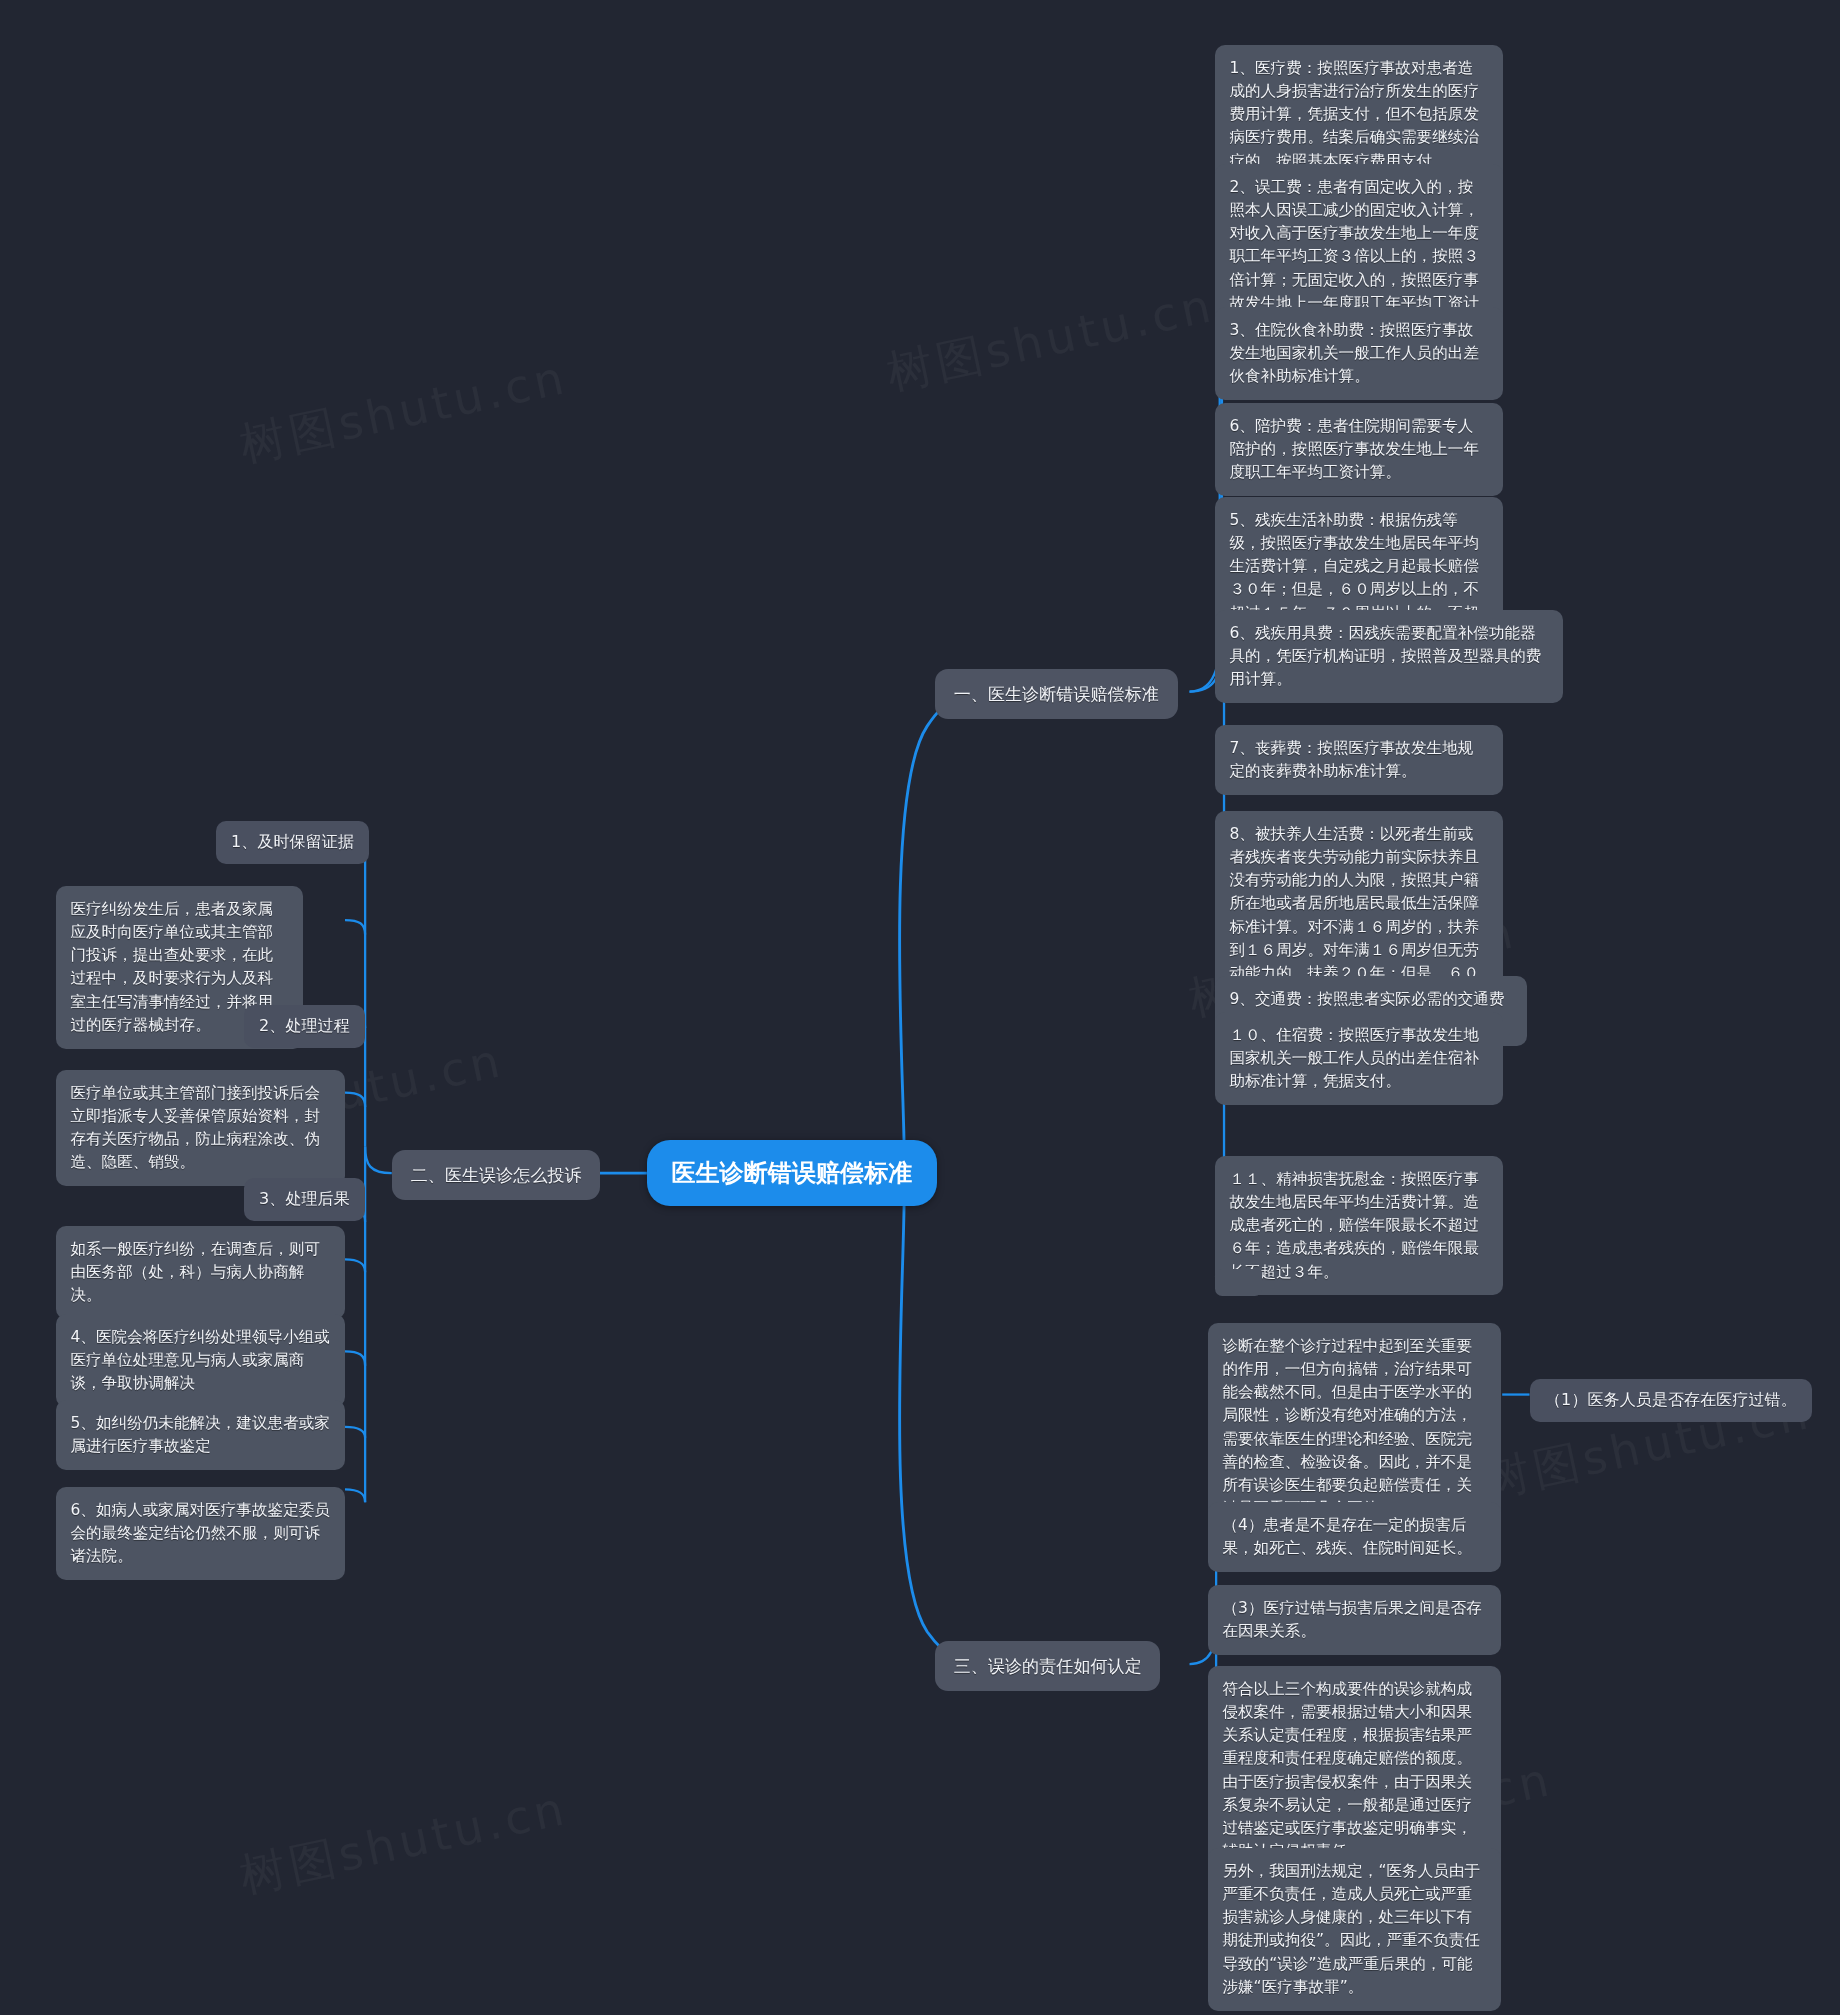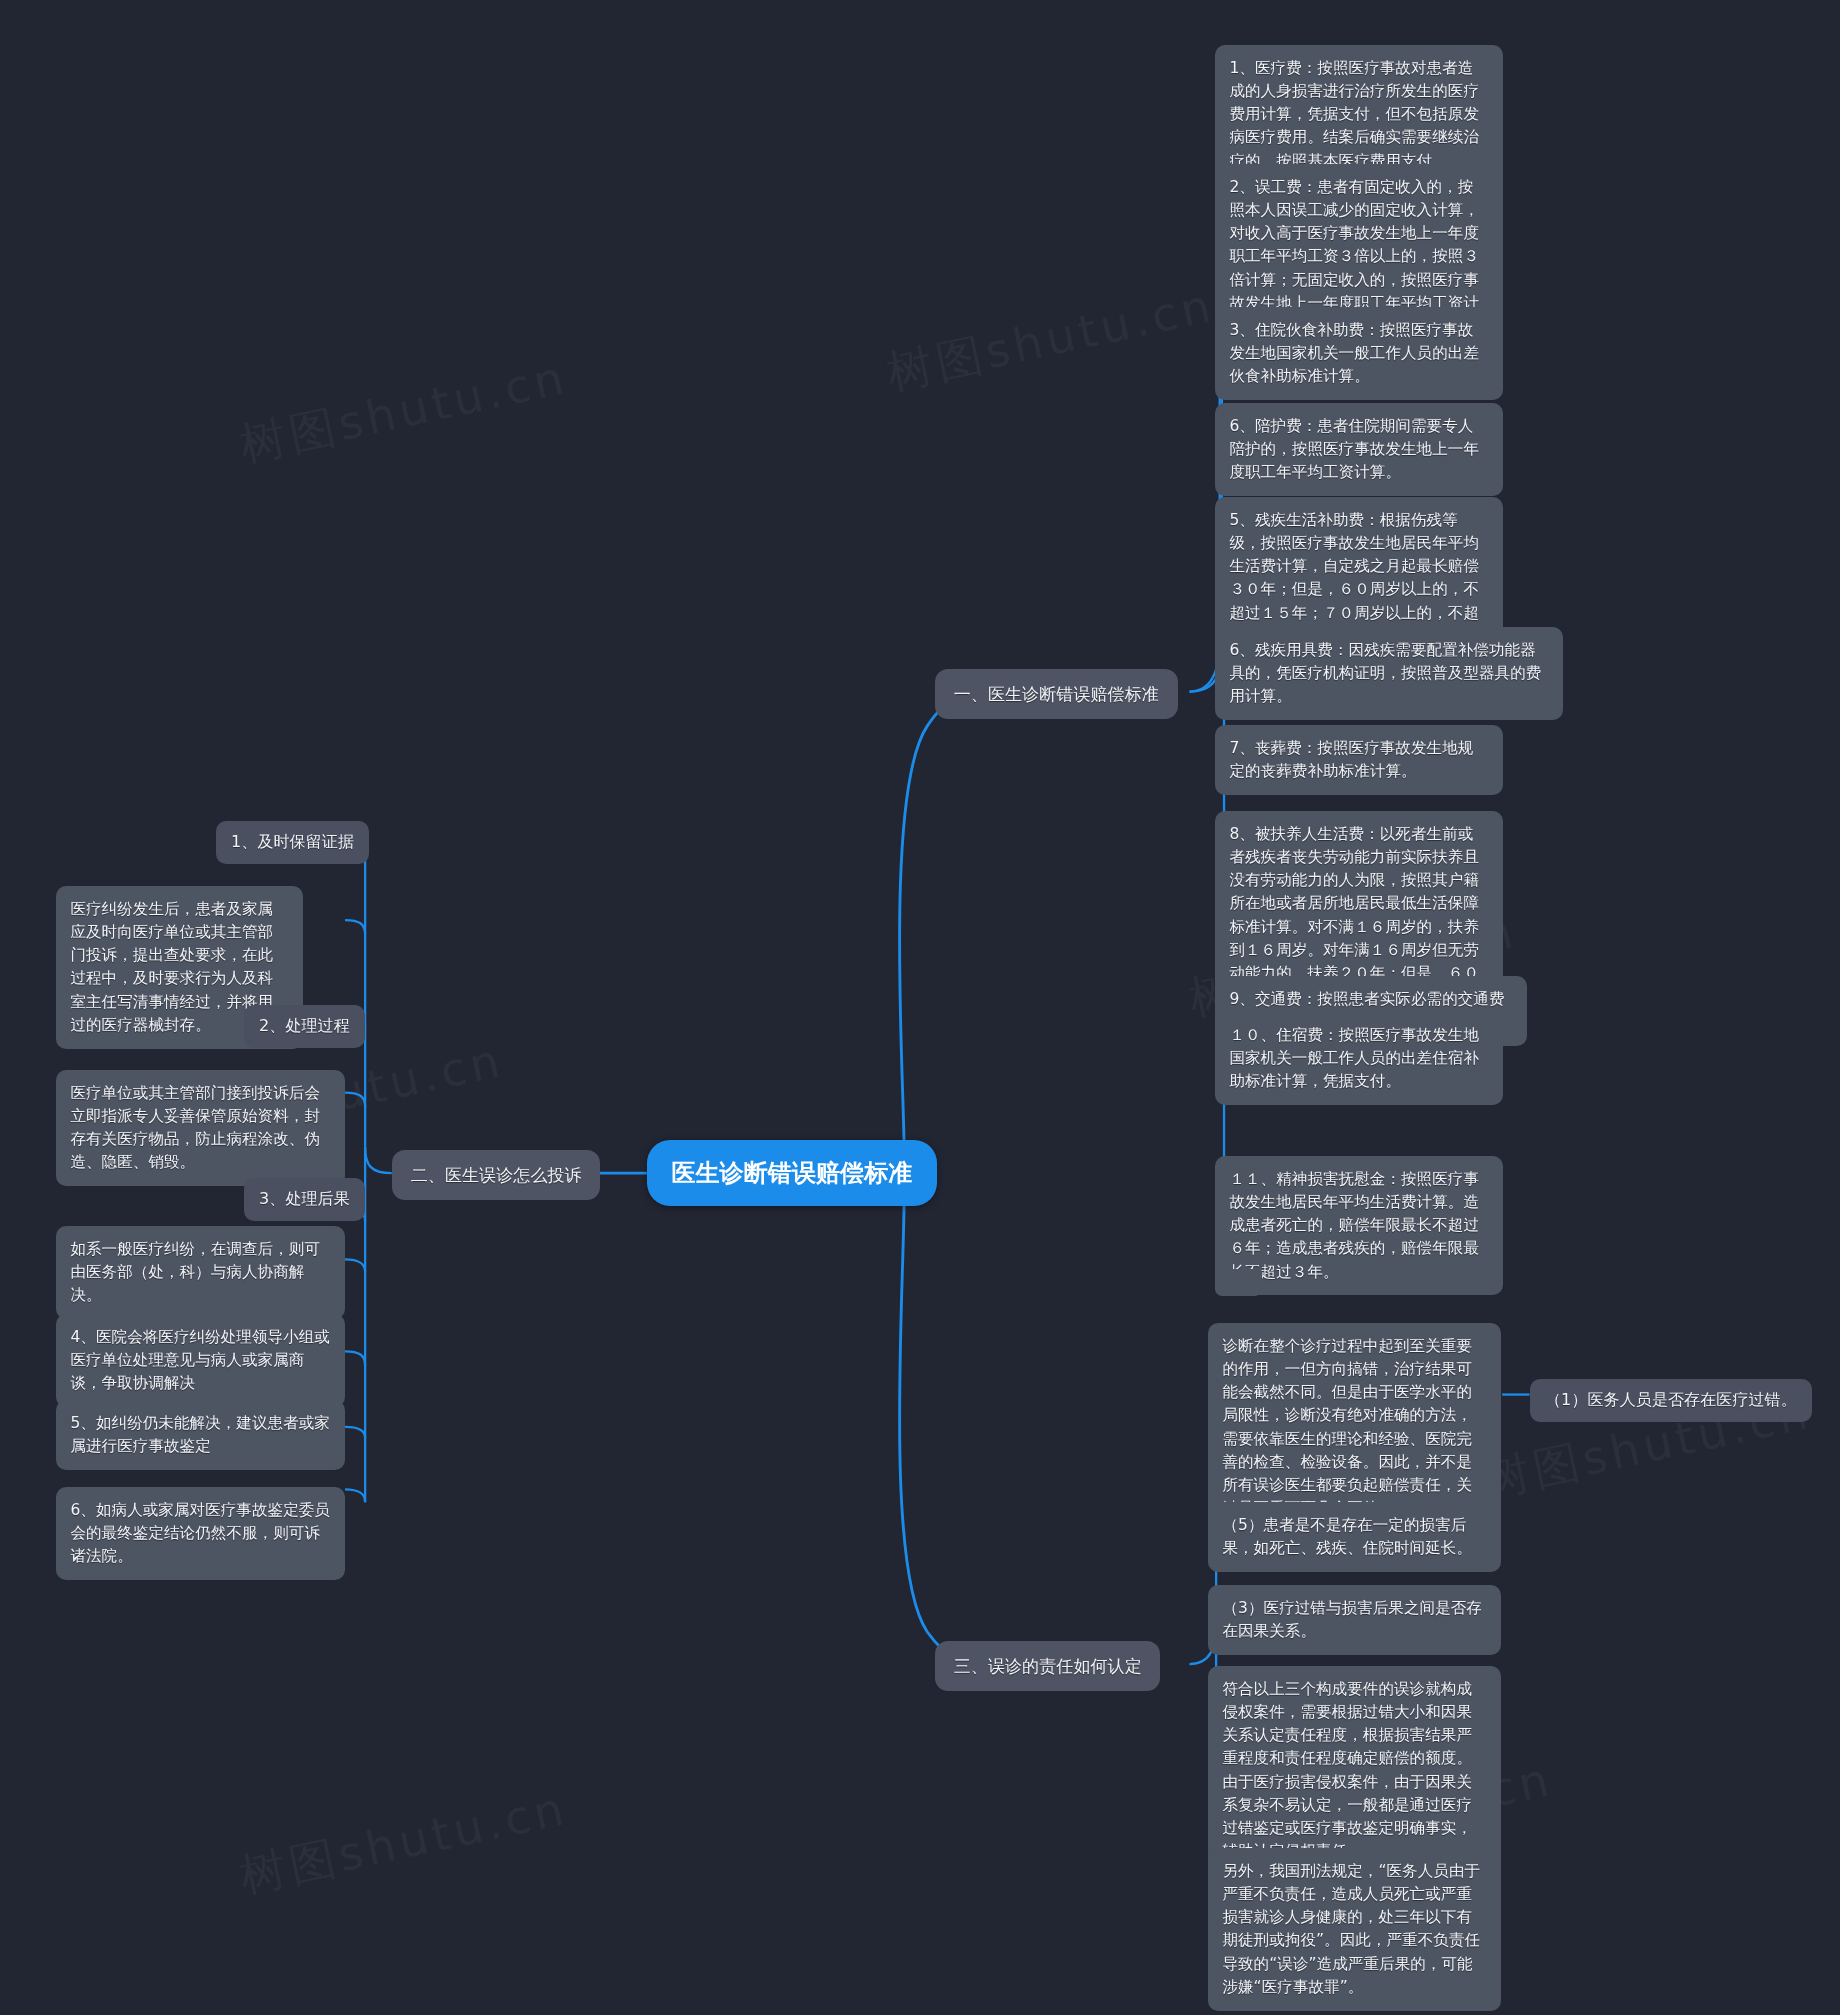--- a/index.html
+++ b/index.html
@@ -170,21 +170,21 @@
 
   <div class="node root" style="left:647px;top:1140px;">医生诊断错误赔偿标准</div>
 
   <div class="node topic" style="left:935px;top:669px;">一、医生诊断错误赔偿标准</div>
 
   <div class="node detail" style="left:1215px;top:45px;width:288px;">1、医疗费：按照医疗事故对患者造成的人身损害进行治疗所发生的医疗费用计算，凭据支付，但不包括原发病医疗费用。结案后确实需要继续治疗的，按照基本医疗费用支付。</div>
   <div class="node detail" style="left:1215px;top:164px;width:288px;">2、误工费：患者有固定收入的，按照本人因误工减少的固定收入计算，对收入高于医疗事故发生地上一年度职工年平均工资３倍以上的，按照３倍计算；无固定收入的，按照医疗事故发生地上一年度职工年平均工资计算。</div>
   <div class="node detail" style="left:1215px;top:307px;width:288px;">3、住院伙食补助费：按照医疗事故发生地国家机关一般工作人员的出差伙食补助标准计算。</div>
   <div class="node detail" style="left:1215px;top:403px;width:288px;">6、陪护费：患者住院期间需要专人陪护的，按照医疗事故发生地上一年度职工年平均工资计算。</div>
   <div class="node detail" style="left:1215px;top:497px;width:288px;">5、残疾生活补助费：根据伤残等级，按照医疗事故发生地居民年平均生活费计算，自定残之月起最长赔偿３０年；但是，６０周岁以上的，不超过１５年；７０周岁以上的，不超过５年。</div>
-  <div class="node detail" style="left:1215px;top:627px;width:348px;">6、残疾用具费：因残疾需要配置补偿功能器具的，凭医疗机构证明，按照普及型器具的费用计算。</div>
+  <div class="node detail" style="left:1215px;top:610px;width:348px;">6、残疾用具费：因残疾需要配置补偿功能器具的，凭医疗机构证明，按照普及型器具的费用计算。</div>
   <div class="node detail" style="left:1215px;top:725px;width:288px;">7、丧葬费：按照医疗事故发生地规定的丧葬费补助标准计算。</div>
   <div class="node detail" style="left:1215px;top:811px;width:288px;">8、被扶养人生活费：以死者生前或者残疾者丧失劳动能力前实际扶养且没有劳动能力的人为限，按照其户籍所在地或者居所地居民最低生活保障标准计算。对不满１６周岁的，扶养到１６周岁。对年满１６周岁但无劳动能力的，扶养２０年；但是，６０周岁以上的，不超过１５年；７０周岁以上的，不超过５年。</div>
   <div class="node detail" style="left:1215px;top:976px;width:312px;">9、交通费：按照患者实际必需的交通费用计算，凭据支付。</div>
   <div class="node detail" style="left:1215px;top:1012px;width:288px;">１０、住宿费：按照医疗事故发生地国家机关一般工作人员的出差住宿补助标准计算，凭据支付。</div>
   <div class="node detail" style="left:1215px;top:1156px;width:288px;">１１、精神损害抚慰金：按照医疗事故发生地居民年平均生活费计算。造成患者死亡的，赔偿年限最长不超过６年；造成患者残疾的，赔偿年限最长不超过３年。</div>
   <div class="node empty" style="left:1215px;top:1269px;"></div>
 
   <div class="node topic" style="left:392px;top:1150px;">二、医生误诊怎么投诉</div>
 
   <div class="node leafsmall" style="left:216px;top:821px;">1、及时保留证据</div>
@@ -193,21 +193,21 @@
   <div class="node detail" style="left:56px;top:1070px;width:289px;">医疗单位或其主管部门接到投诉后会立即指派专人妥善保管原始资料，封存有关医疗物品，防止病程涂改、伪造、隐匿、销毁。</div>
   <div class="node leafsmall" style="left:244px;top:1178px;">3、处理后果</div>
   <div class="node detail" style="left:56px;top:1226px;width:289px;">如系一般医疗纠纷，在调查后，则可由医务部（处，科）与病人协商解决。</div>
   <div class="node detail" style="left:56px;top:1314px;width:289px;">4、医院会将医疗纠纷处理领导小组或医疗单位处理意见与病人或家属商谈，争取协调解决</div>
   <div class="node detail" style="left:56px;top:1400px;width:289px;">5、如纠纷仍未能解决，建议患者或家属进行医疗事故鉴定</div>
   <div class="node detail" style="left:56px;top:1487px;width:289px;">6、如病人或家属对医疗事故鉴定委员会的最终鉴定结论仍然不服，则可诉诸法院。</div>
 
   <div class="node topic" style="left:935px;top:1641px;">三、误诊的责任如何认定</div>
 
   <div class="node detail" style="left:1208px;top:1323px;width:293px;">诊断在整个诊疗过程中起到至关重要的作用，一但方向搞错，治疗结果可能会截然不同。但是由于医学水平的局限性，诊断没有绝对准确的方法，需要依靠医生的理论和经验、医院完善的检查、检验设备。因此，并不是所有误诊医生都要负起赔偿责任，关键是要看下面几个要件：</div>
-  <div class="node detail" style="left:1208px;top:1502px;width:293px;">（5）患者是不是存在一定的损害后果，如死亡、残疾、住院时间延长。</div>
+  <div class="node detail" style="left:1208px;top:1502px;width:293px;">（4）患者是不是存在一定的损害后果，如死亡、残疾、住院时间延长。</div>
   <div class="node detail" style="left:1208px;top:1585px;width:293px;">（3）医疗过错与损害后果之间是否存在因果关系。</div>
   <div class="node detail" style="left:1208px;top:1666px;width:293px;">符合以上三个构成要件的误诊就构成侵权案件，需要根据过错大小和因果关系认定责任程度，根据损害结果严重程度和责任程度确定赔偿的额度。由于医疗损害侵权案件，由于因果关系复杂不易认定，一般都是通过医疗过错鉴定或医疗事故鉴定明确事实，辅助认定侵权责任。</div>
   <div class="node detail" style="left:1208px;top:1848px;width:293px;">另外，我国刑法规定，“医务人员由于严重不负责任，造成人员死亡或严重损害就诊人身健康的，处三年以下有期徒刑或拘役”。因此，严重不负责任导致的“误诊”造成严重后果的，可能涉嫌“医疗事故罪”。</div>
 
   <div class="node leafsmall" style="left:1530px;top:1379px;">（1）医务人员是否存在医疗过错。</div>
 
 </div>
 
 
 </body></html>

